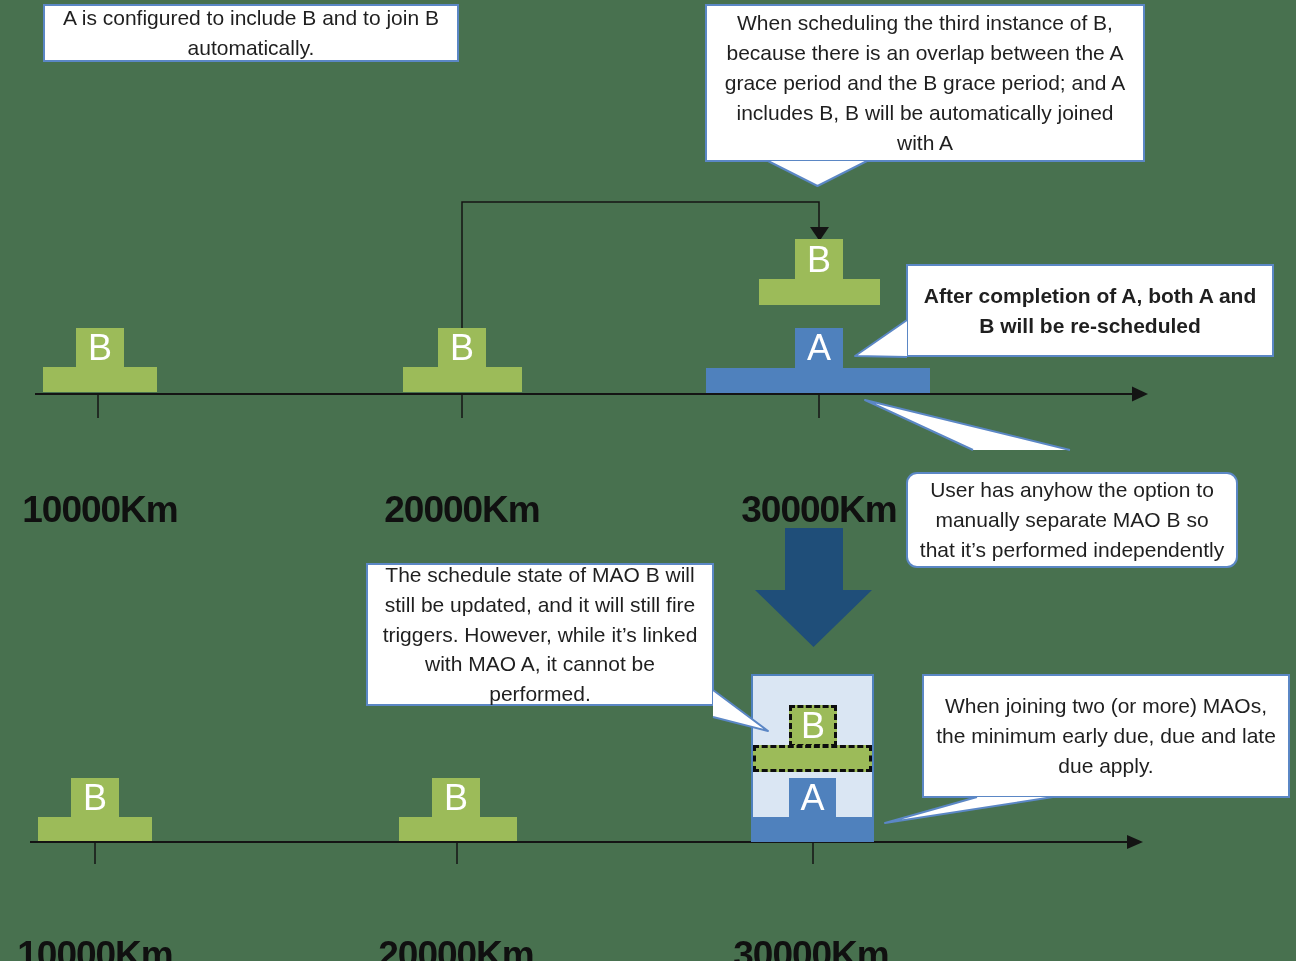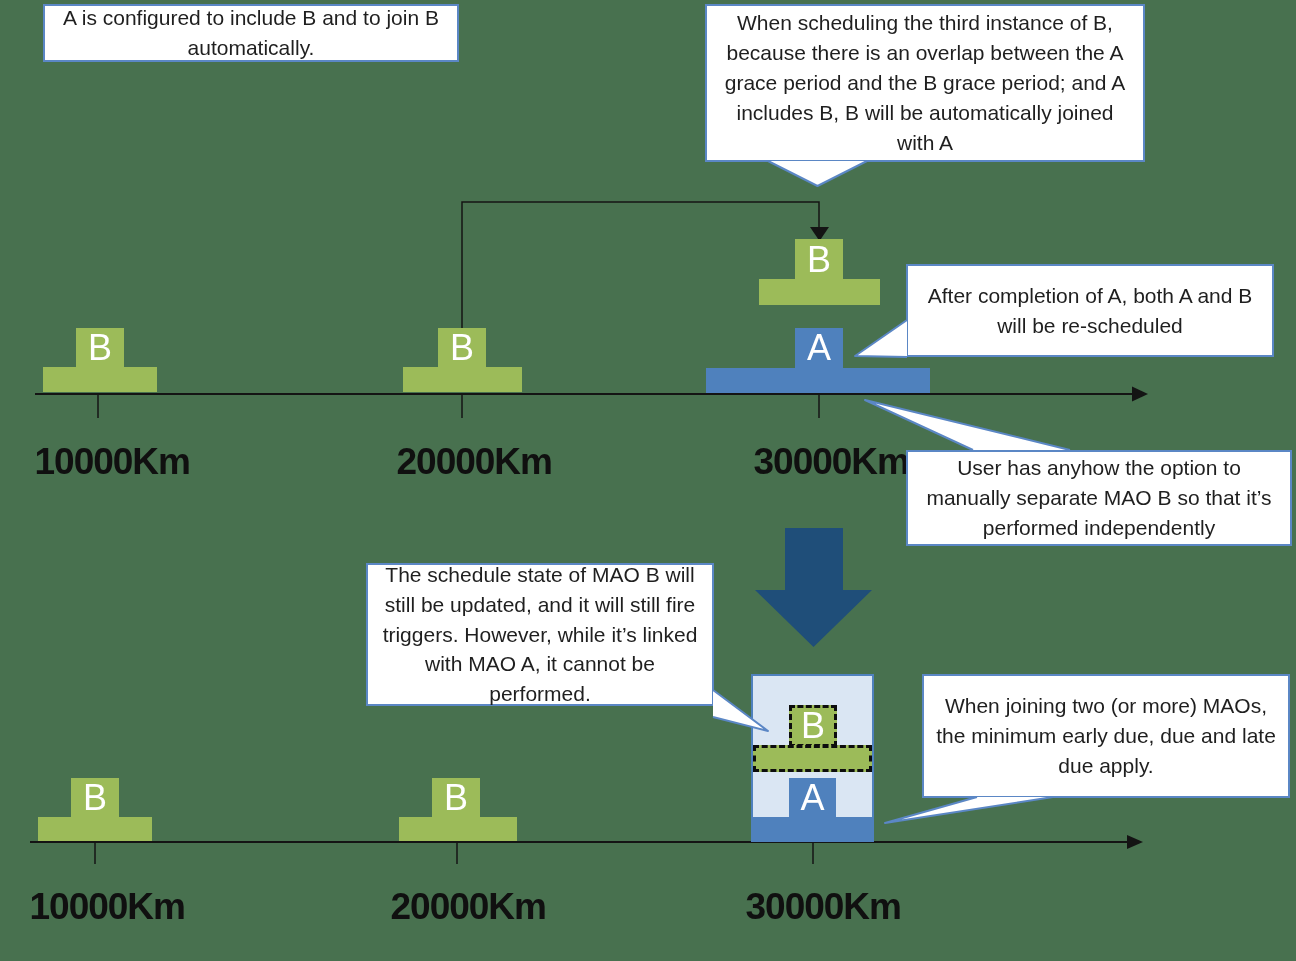--- a/index.html
+++ b/index.html
@@ -37,22 +37,22 @@
   .green{background:var(--marker_green);}
   .blue{background:var(--marker_blue);}
   .stem{display:flex;align-items:center;justify-content:center;}
   .mletter{color:#ffffff;font-size:36px;line-height:1;}
   .dashed{border:3px dashed #0d0d0d;box-sizing:border-box;}
   .joined-box{
     position:absolute;z-index:2;box-sizing:border-box;
     background:var(--joined_box_fill);border:2px solid var(--marker_blue);
   }
   .tick-label{
-    position:absolute;z-index:2;width:180px;text-align:right;
-    font-size:37px;font-weight:700;color:#101010;letter-spacing:-1px;
+    position:absolute;z-index:2;width:180px;text-align:center;
+    font-size:37px;font-weight:700;color:#101010;letter-spacing:-1px;margin-top:48px;
   }
 </style>
 </head>
 <body>
 
 <div class="canvas">
 
   <svg class="layer base-layer">
 
     <path class="axis" d="M35,394 H1132"></path>
@@ -140,25 +140,25 @@
   <div class="tick-label" style="left:721px;top:886px;">30000Km</div>
 
   <div class="callout" style="left:43px;top:4px;width:416px;height:58px;">
     <span>A is configured to include B and to join B automatically.</span>
   </div>
 
   <div class="callout" style="left:705px;top:4px;width:440px;height:158px;">
     <span>When scheduling the third instance of B, because there is an overlap between the A grace period and the B grace period; and A includes B, B will be automatically joined with A</span>
   </div>
 
-  <div class="callout" style="left:906px;top:264px;width:368px;height:93px;">
+  <div class="callout" style="left:906px;top:264px;width:368px;height:93px;font-weight:bold;">
     <span>After completion of A, both A and B will be re-scheduled</span>
   </div>
 
-  <div class="callout" style="left:906px;top:450px;width:386px;height:96px;">
+  <div class="callout" style="left:906px;top:472px;width:332px;height:96px;border-radius:11px;">
     <span>User has anyhow the option to manually separate MAO B so that it’s performed independently</span>
   </div>
 
   <div class="callout" style="left:366px;top:563px;width:348px;height:143px;">
     <span>The schedule state of MAO B will still be updated, and it will still fire triggers. However, while it’s linked with MAO A, it cannot be performed.</span>
   </div>
 
   <div class="callout" style="left:922px;top:674px;width:368px;height:124px;">
     <span>When joining two (or more) MAOs, the minimum early due, due and late due apply.</span>
   </div>

